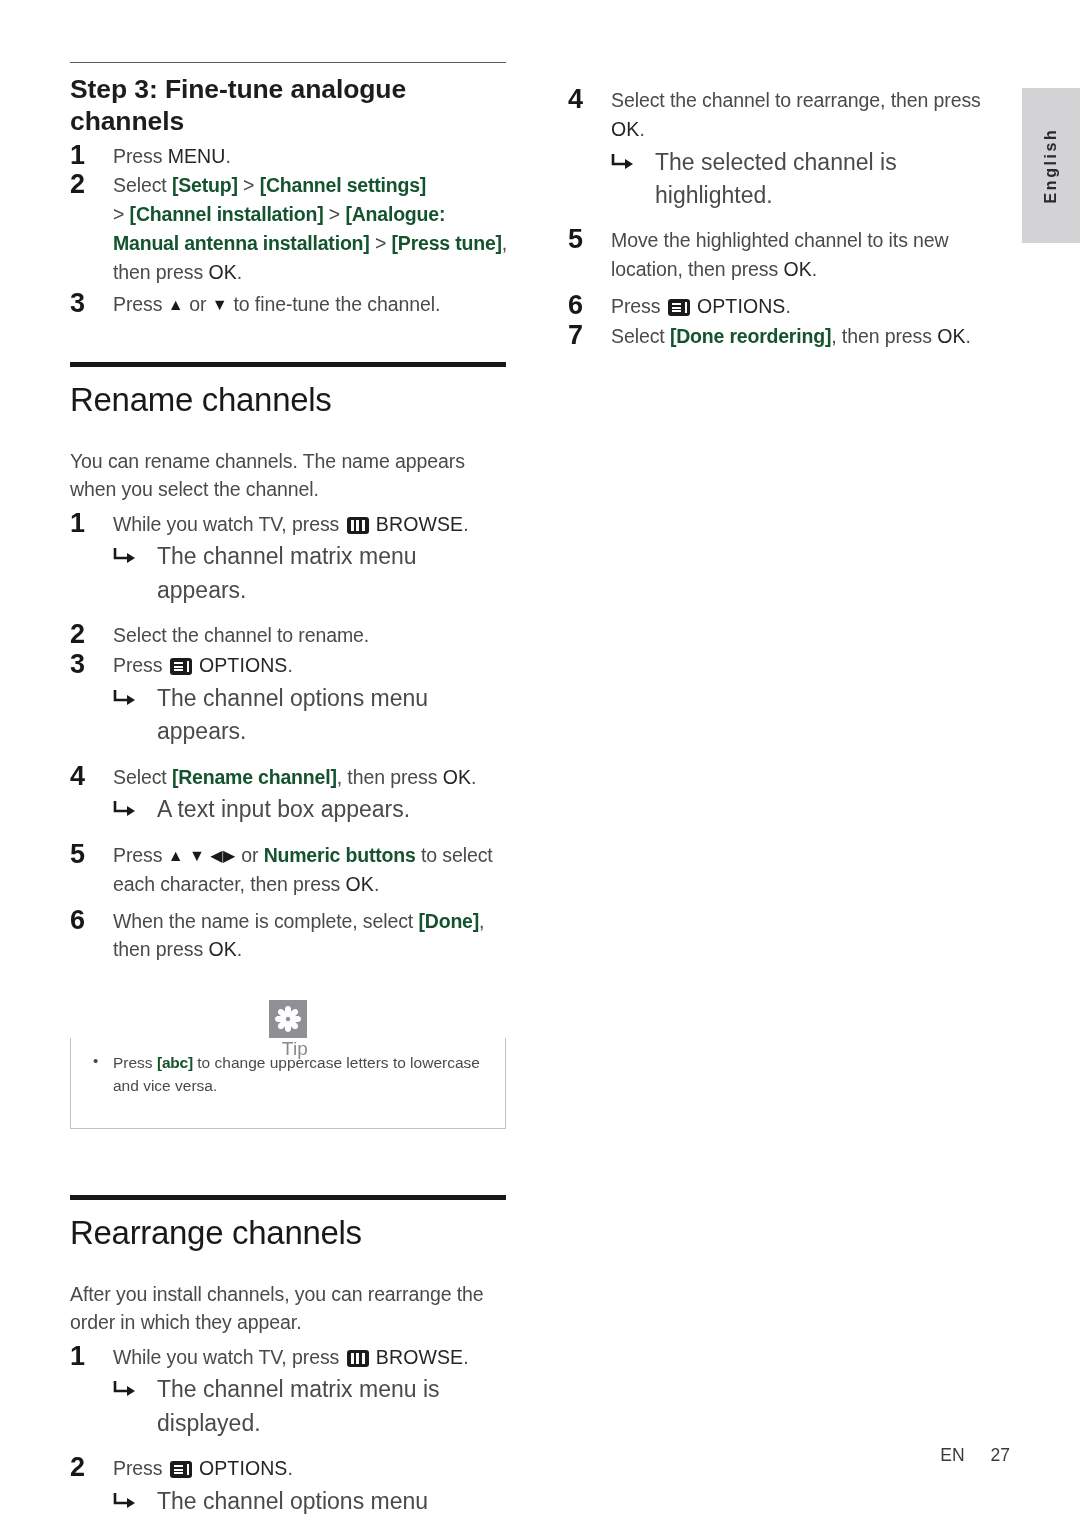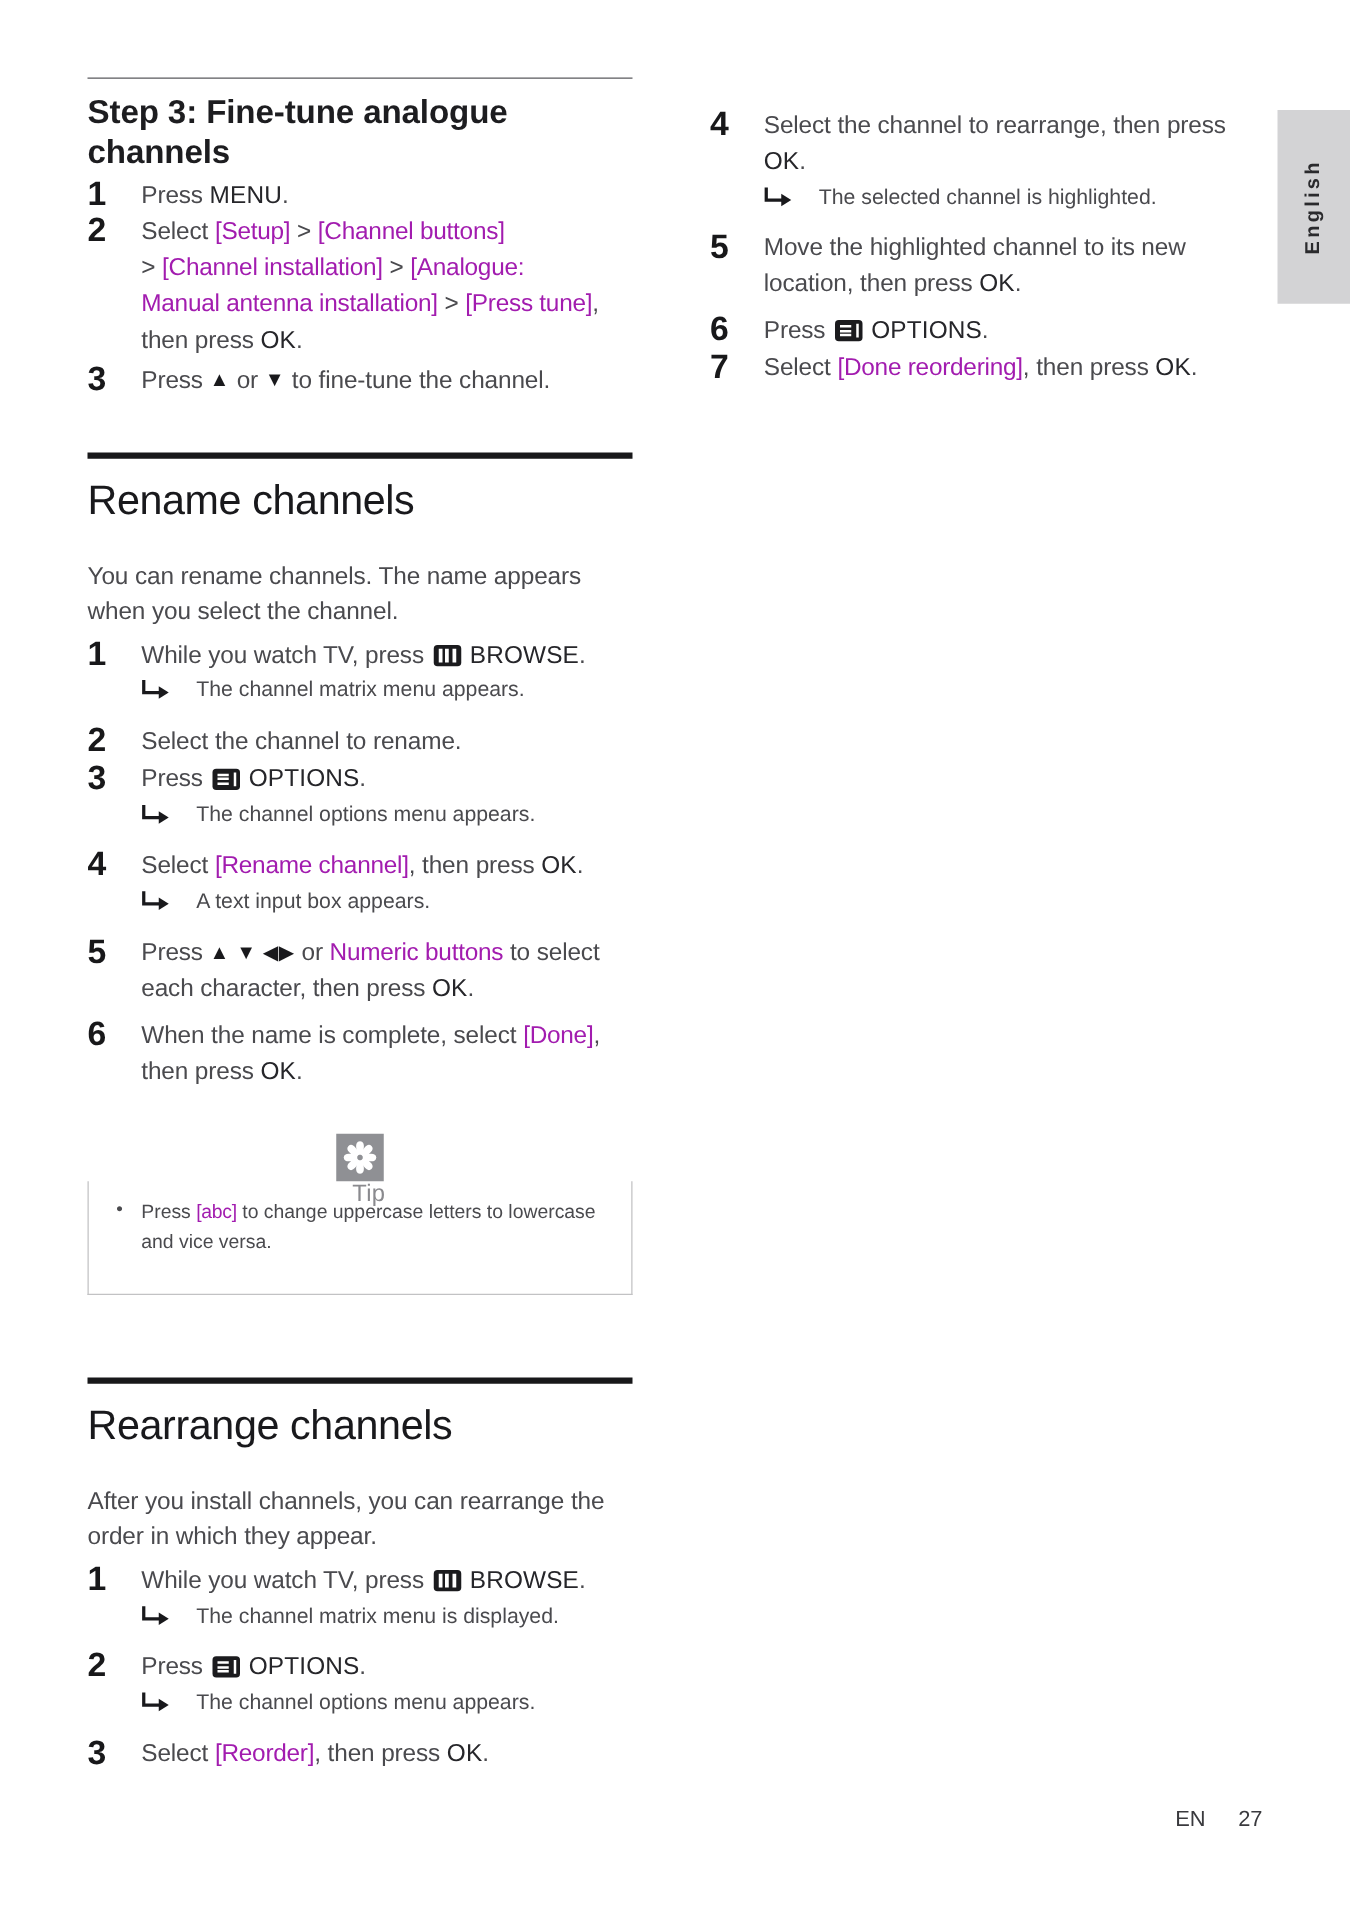--- a/index.html
+++ b/index.html
@@ -118,34 +118,34 @@
   .step-body {
     font-size: 19.5px;
     line-height: 1.48;
     color: #4a4a4e;
     letter-spacing: -0.1px;
   }
   .step-tight { margin-top: 0px; }
 
   
   .bk {
-    color: #a21caf;
-    font-weight: 400;
+    color: #14532d;
+    font-weight: 700;
     letter-spacing: -0.2px;
   }
   .key {
     color: #26262a;
     letter-spacing: 0.1px;
   }
 
   
   .result {
     position: relative;
     padding-left: 44px;
-    font-size: 17px;
+    font-size: 23px;
     line-height: 1.45;
     color: #4a4a4e;
     margin-top: 2px;
   }
   .hook {
     position: absolute;
     left: 0;
     top: 3px;
     width: 26px;
     height: 20px;
@@ -285,21 +285,21 @@
       <div class="steps">
 
         <div class="step step-tight" style="margin-top:2px;">
           <div class="step-num">1</div>
           <div class="step-body"><span>Press </span><span class="key">MENU</span><span>.</span></div>
         </div>
 
         <div class="step step-tight" style="margin-top:1px;">
           <div class="step-num">2</div>
           <div class="step-body">
-            <span><span>Select </span><span class="bk">[Setup]</span><span> &gt; </span><span class="bk">[Channel buttons]</span></span><br>
+            <span><span>Select </span><span class="bk">[Setup]</span><span> &gt; </span><span class="bk">[Channel settings]</span></span><br>
             <span><span>&gt; </span><span class="bk">[Channel installation]</span><span> &gt; </span><span class="bk">[Analogue:</span></span><br>
             <span><span class="bk">Manual antenna installation]</span><span> &gt; </span><span class="bk">[Press tune]</span><span>,</span></span><br>
             <span><span>then press </span><span class="key">OK</span><span>.</span></span>
           </div>
         </div>
 
         <div class="step" style="margin-top:3px;">
           <div class="step-num">3</div>
           <div class="step-body"><span>Press </span><span class="arrow-glyph">▲</span><span> or </span><span class="arrow-glyph">▼</span><span> to fine-tune the channel.</span></div>
         </div>

